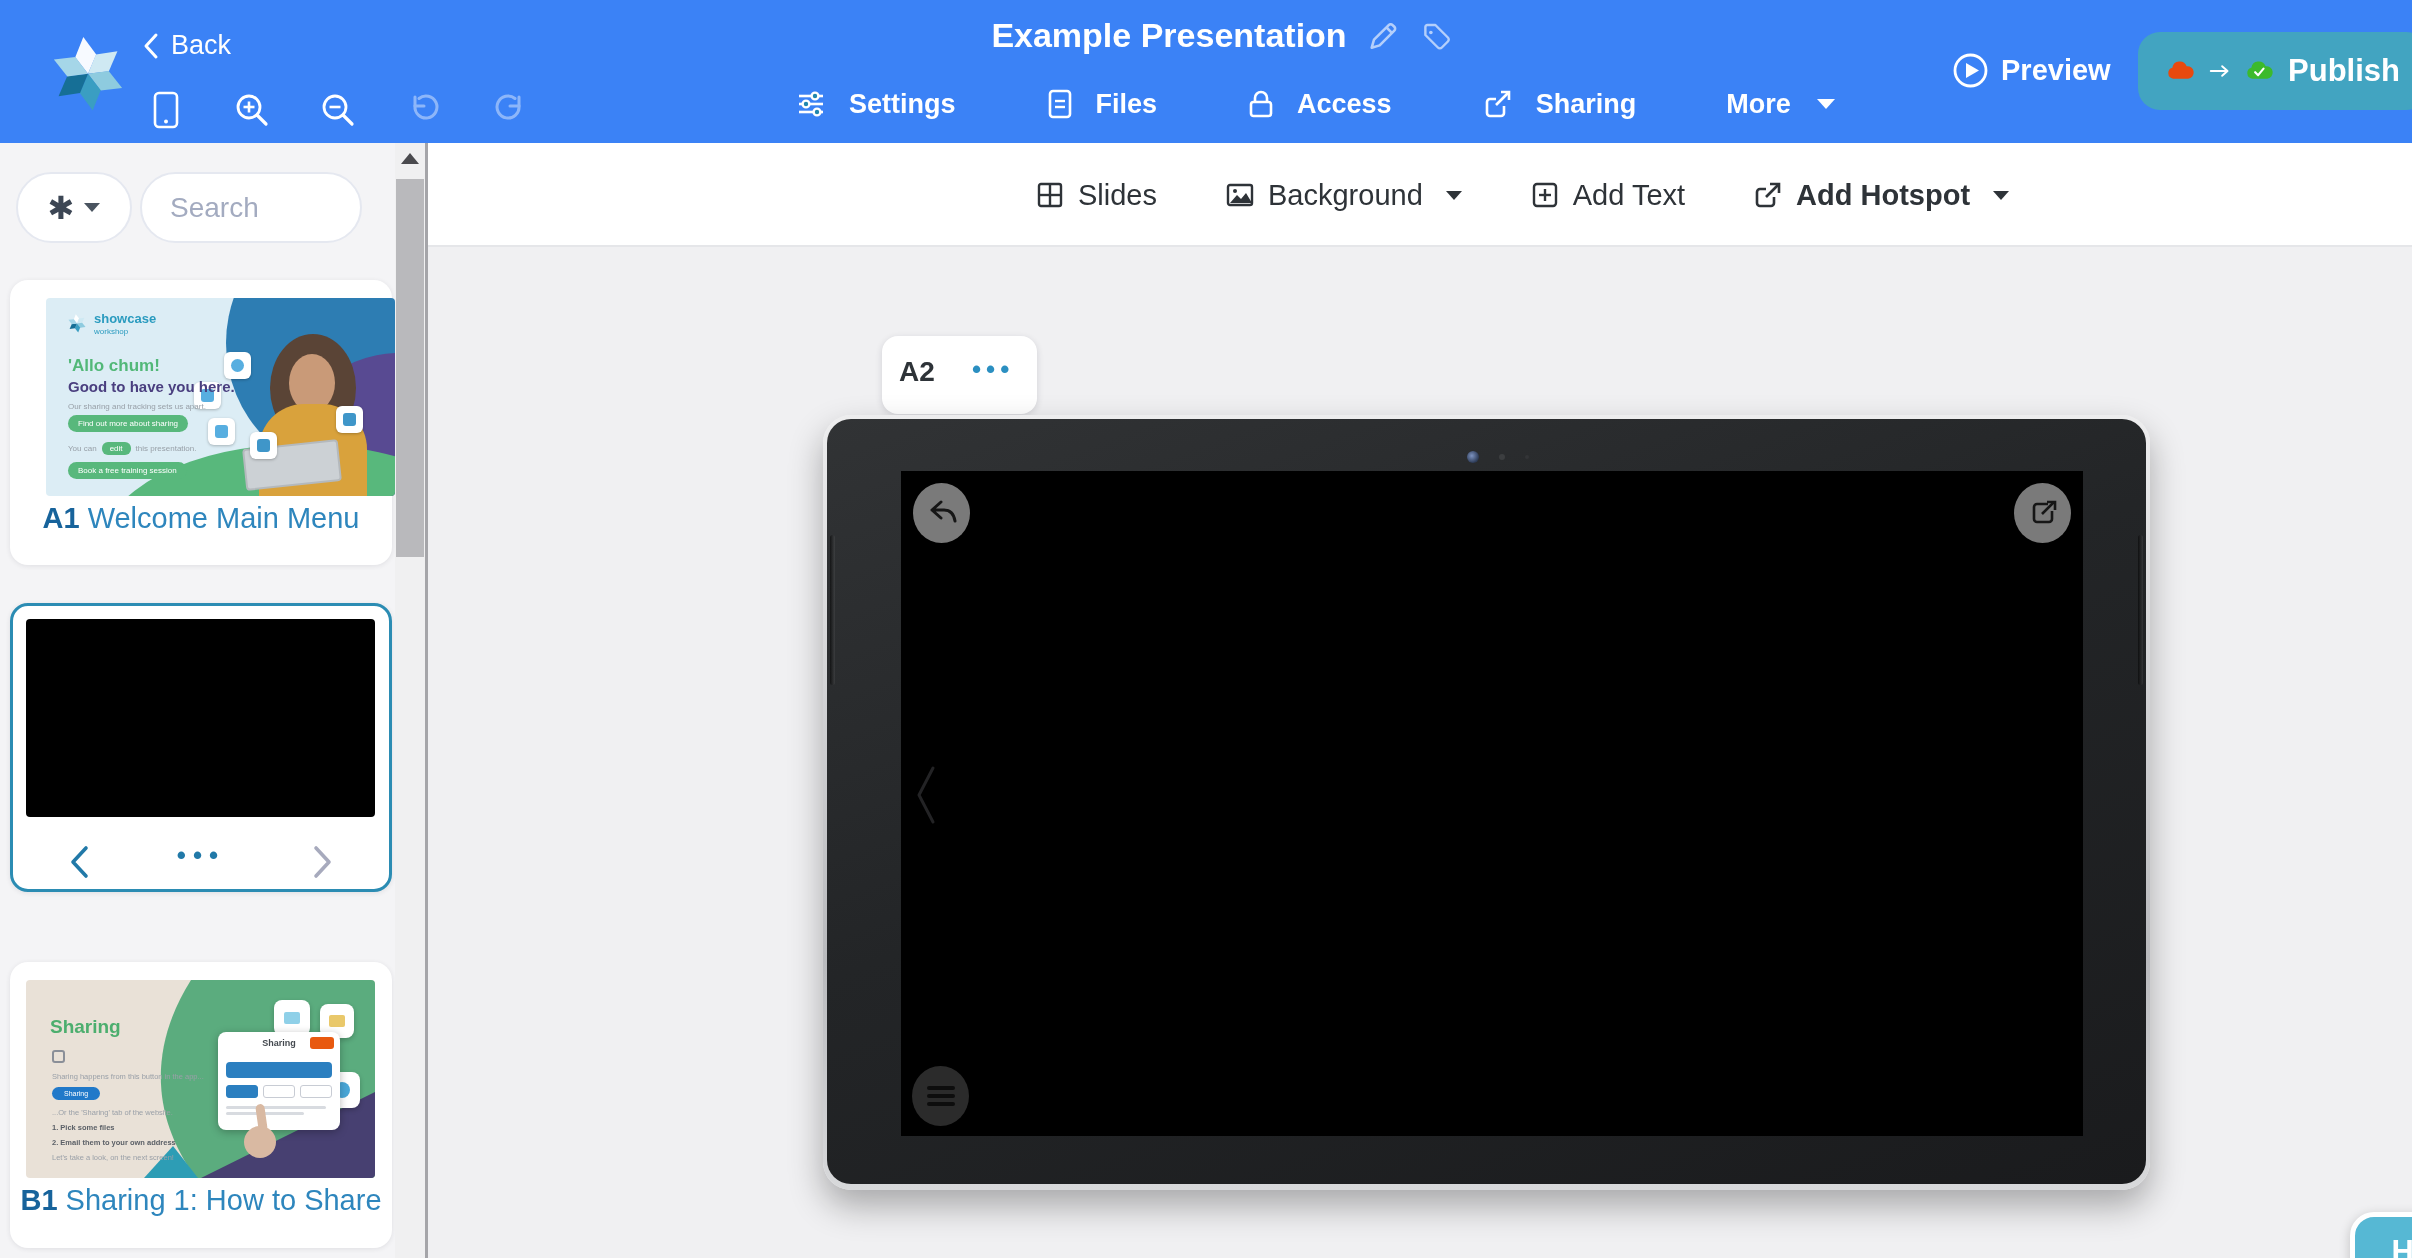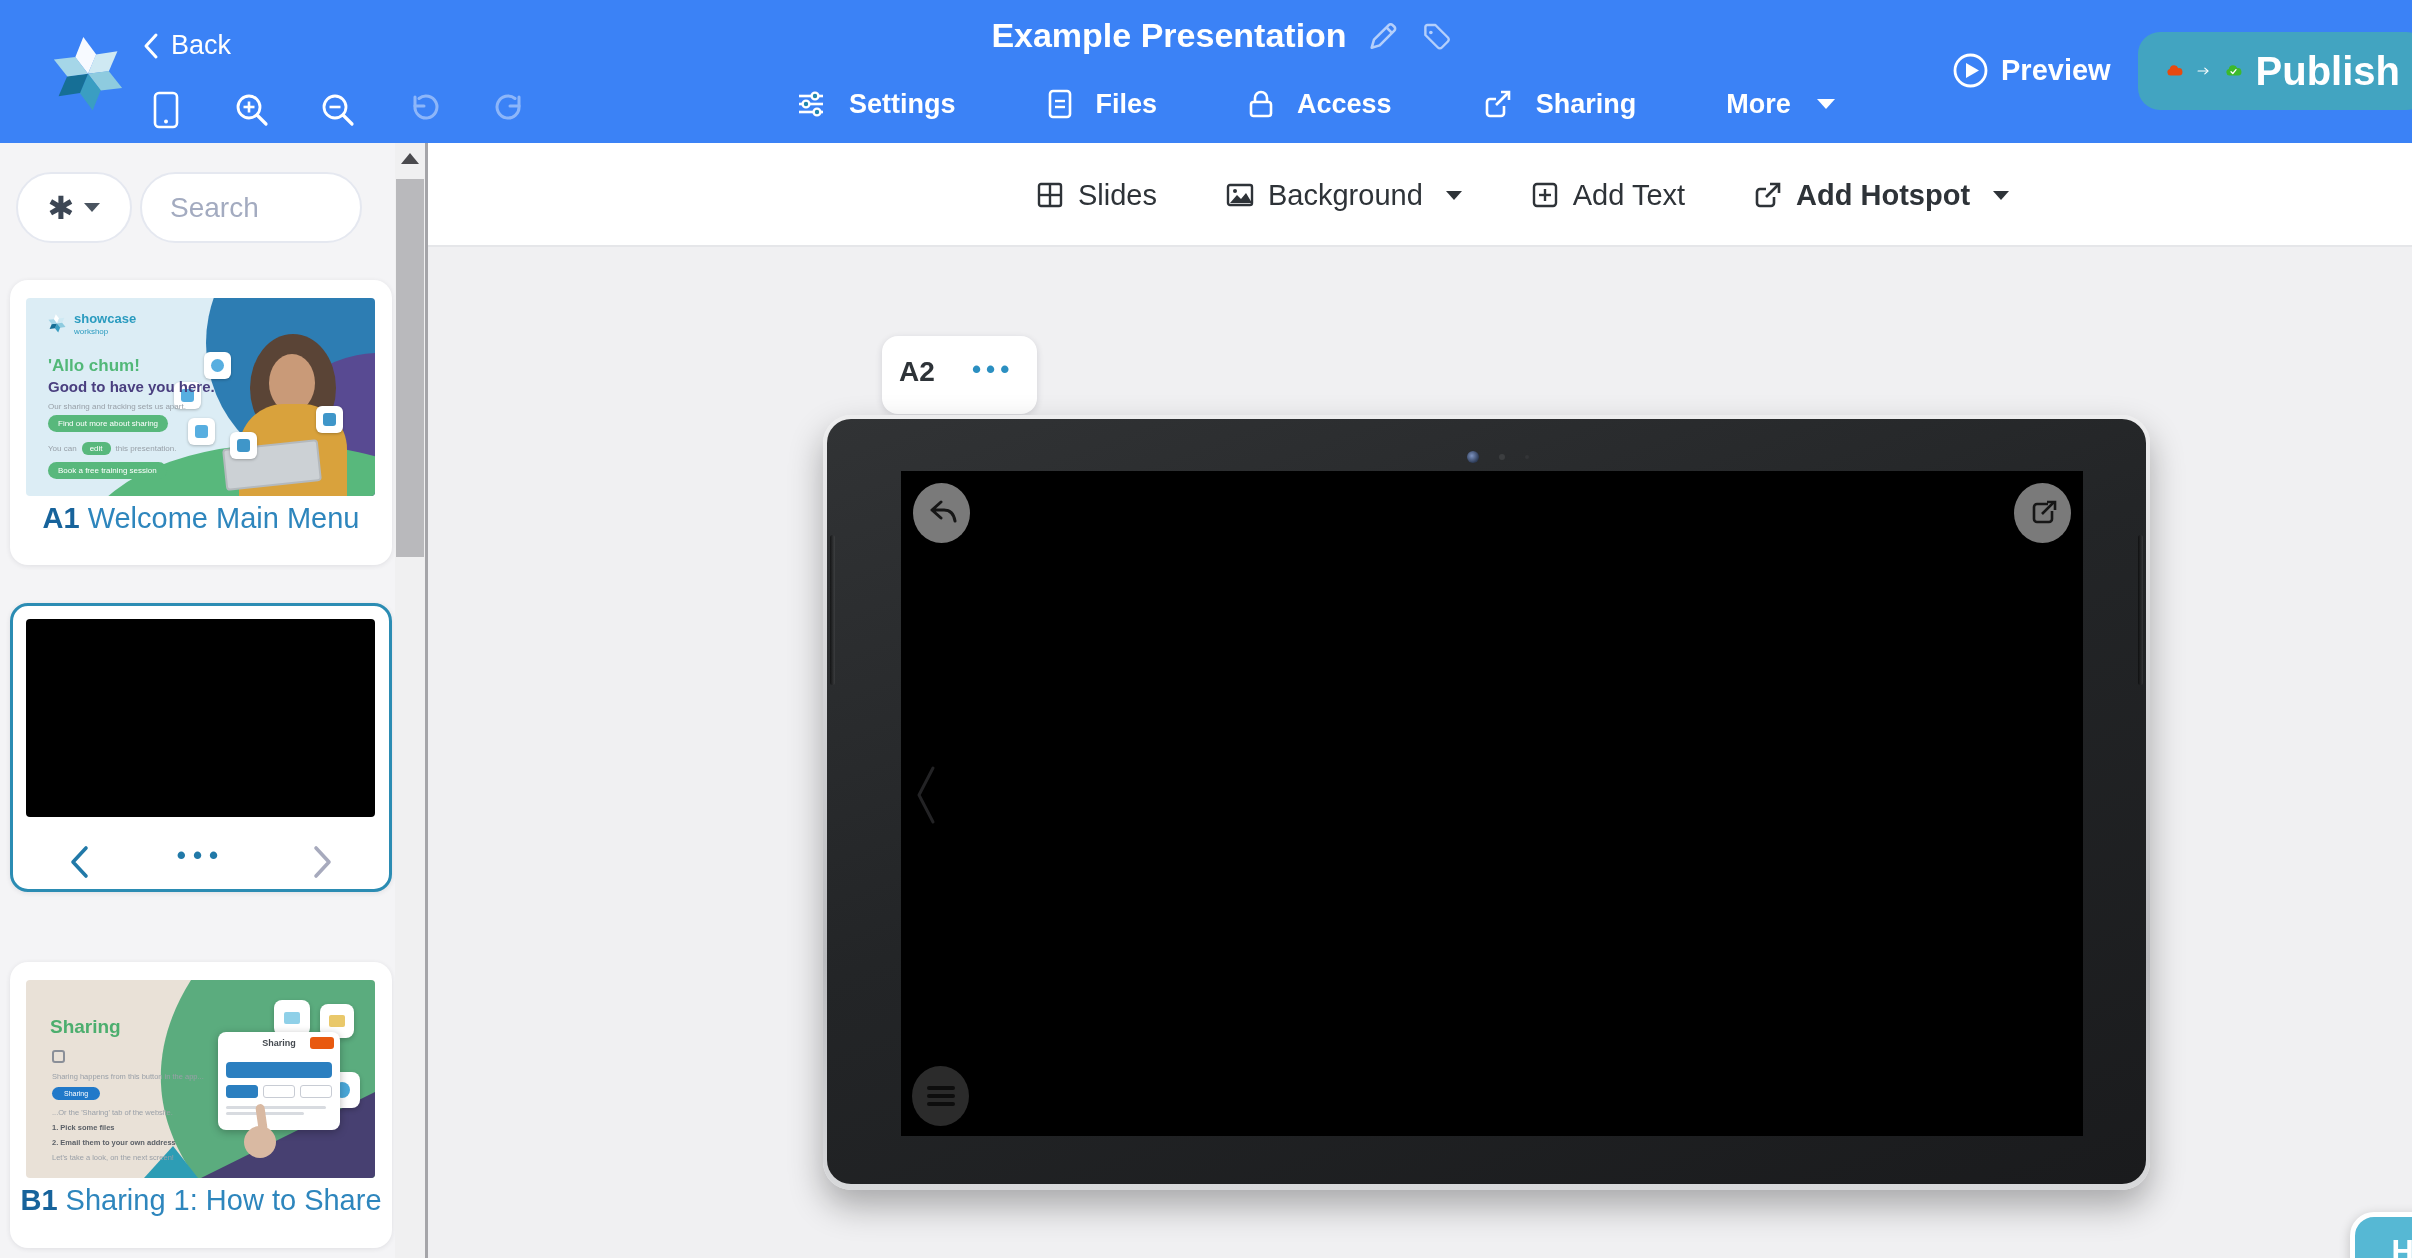--- a/index.html
+++ b/index.html
@@ -15,21 +15,21 @@
   .hdr-icons{left:146px;top:90px;display:flex;align-items:center;gap:46px;}
   .hdr-icons .ic{width:40px;height:40px;display:flex;align-items:center;justify-content:center;}
   .faded{opacity:.42;}
   .title-wrap{left:1222px;top:16px;transform:translateX(-50%);display:flex;align-items:center;gap:20px;}
   .title{color:#fff;font-size:34px;font-weight:bold;white-space:nowrap;}
   .hdr-menu{left:795px;top:88px;display:flex;align-items:center;gap:90px;}
   .hmen{display:flex;align-items:center;gap:22px;color:#fff;font-size:27px;font-weight:600;cursor:pointer;white-space:nowrap;}
   .caret{width:0;height:0;border-left:9px solid transparent;border-right:9px solid transparent;border-top:10px solid #fff;margin-left:4px;}
   .preview{left:1952px;top:52px;display:flex;align-items:center;gap:12px;color:#fff;font-size:29px;font-weight:bold;cursor:pointer;}
   .publish{left:2138px;top:32px;width:290px;height:78px;border-radius:22px;background:#42a4c1;display:flex;align-items:center;gap:14px;padding:0 28px;cursor:pointer;}
-  .publish .lbl{color:#fff;font-size:40px;font-weight:bold;}
+  .publish .lbl{color:#fff;font-size:31px;font-weight:bold;}
 
   
   .toolband{left:428px;top:143px;width:1984px;height:104px;background:#fff;border-bottom:2px solid #e5e6e9;z-index:30;}
   .toolrow{left:1035px;top:143px;height:104px;display:flex;align-items:center;gap:68px;z-index:31;}
   .tool{display:flex;align-items:center;gap:13px;color:#2e3338;font-size:29px;cursor:pointer;white-space:nowrap;}
   .tool.bold{font-weight:bold;}
   .dcaret{width:0;height:0;border-left:8px solid transparent;border-right:8px solid transparent;border-top:9px solid #2e3338;margin-left:10px;}
 
   
   .sidebar{left:0;top:143px;width:428px;height:1115px;background:#f4f4f6;border-right:3px solid #a5a5a9;z-index:20;}
@@ -47,21 +47,21 @@
   .card.sel{border:3px solid #2b8cb3;}
   .thumbbox{position:absolute;left:16px;top:18px;width:349px;height:198px;border-radius:4px;overflow:hidden;}
   .card.sel .thumbbox{left:13px;top:13px;}
   .cap{position:absolute;left:0;top:222px;width:100%;text-align:center;font-size:29px;white-space:nowrap;}
   .cap .code{font-weight:bold;color:#17639b;}
   .cap .ttl{color:#2e86bd;}
   .navrow{position:absolute;left:0;top:226px;width:100%;height:56px;}
   .dots{font-size:26px;font-weight:bold;color:#2179a8;letter-spacing:7px;}
 
   
-  .t1{background:#dcedf5;}
+  .t1{background:#dcedf5;margin-left:20px;}
   .t1 .b1{left:180px;top:-90px;width:270px;height:270px;border-radius:50%;background:#2d7db3;}
   .t1 .b2{left:238px;top:55px;width:230px;height:230px;border-radius:50%;background:#584a92;}
   .t1 .sw{left:55px;top:146px;width:400px;height:210px;border-radius:50%;background:#58b87c;}
   .t1 .hair{left:224px;top:36px;width:86px;height:108px;border-radius:50%;background:#5a4436;}
   .t1 .face{left:243px;top:56px;width:46px;height:58px;border-radius:50%;background:#c99a78;}
   .t1 .body{left:213px;top:106px;width:108px;height:95px;border-radius:45px 45px 0 0;background:#d9a23c;}
   .t1 .tab{left:198px;top:146px;width:96px;height:42px;background:#ccd1d5;border:2px solid #b4b9bd;border-radius:4px;transform:rotate(-6deg);}
   .t1 .app{width:27px;height:27px;background:#fff;border-radius:6px;box-shadow:0 1px 3px rgba(0,0,0,.25);display:flex;align-items:center;justify-content:center;}
   .t1 .app i{width:13px;height:13px;background:#57aee0;border-radius:3px;}
   .t1 .brand{left:20px;top:14px;display:flex;gap:6px;align-items:flex-start;}

